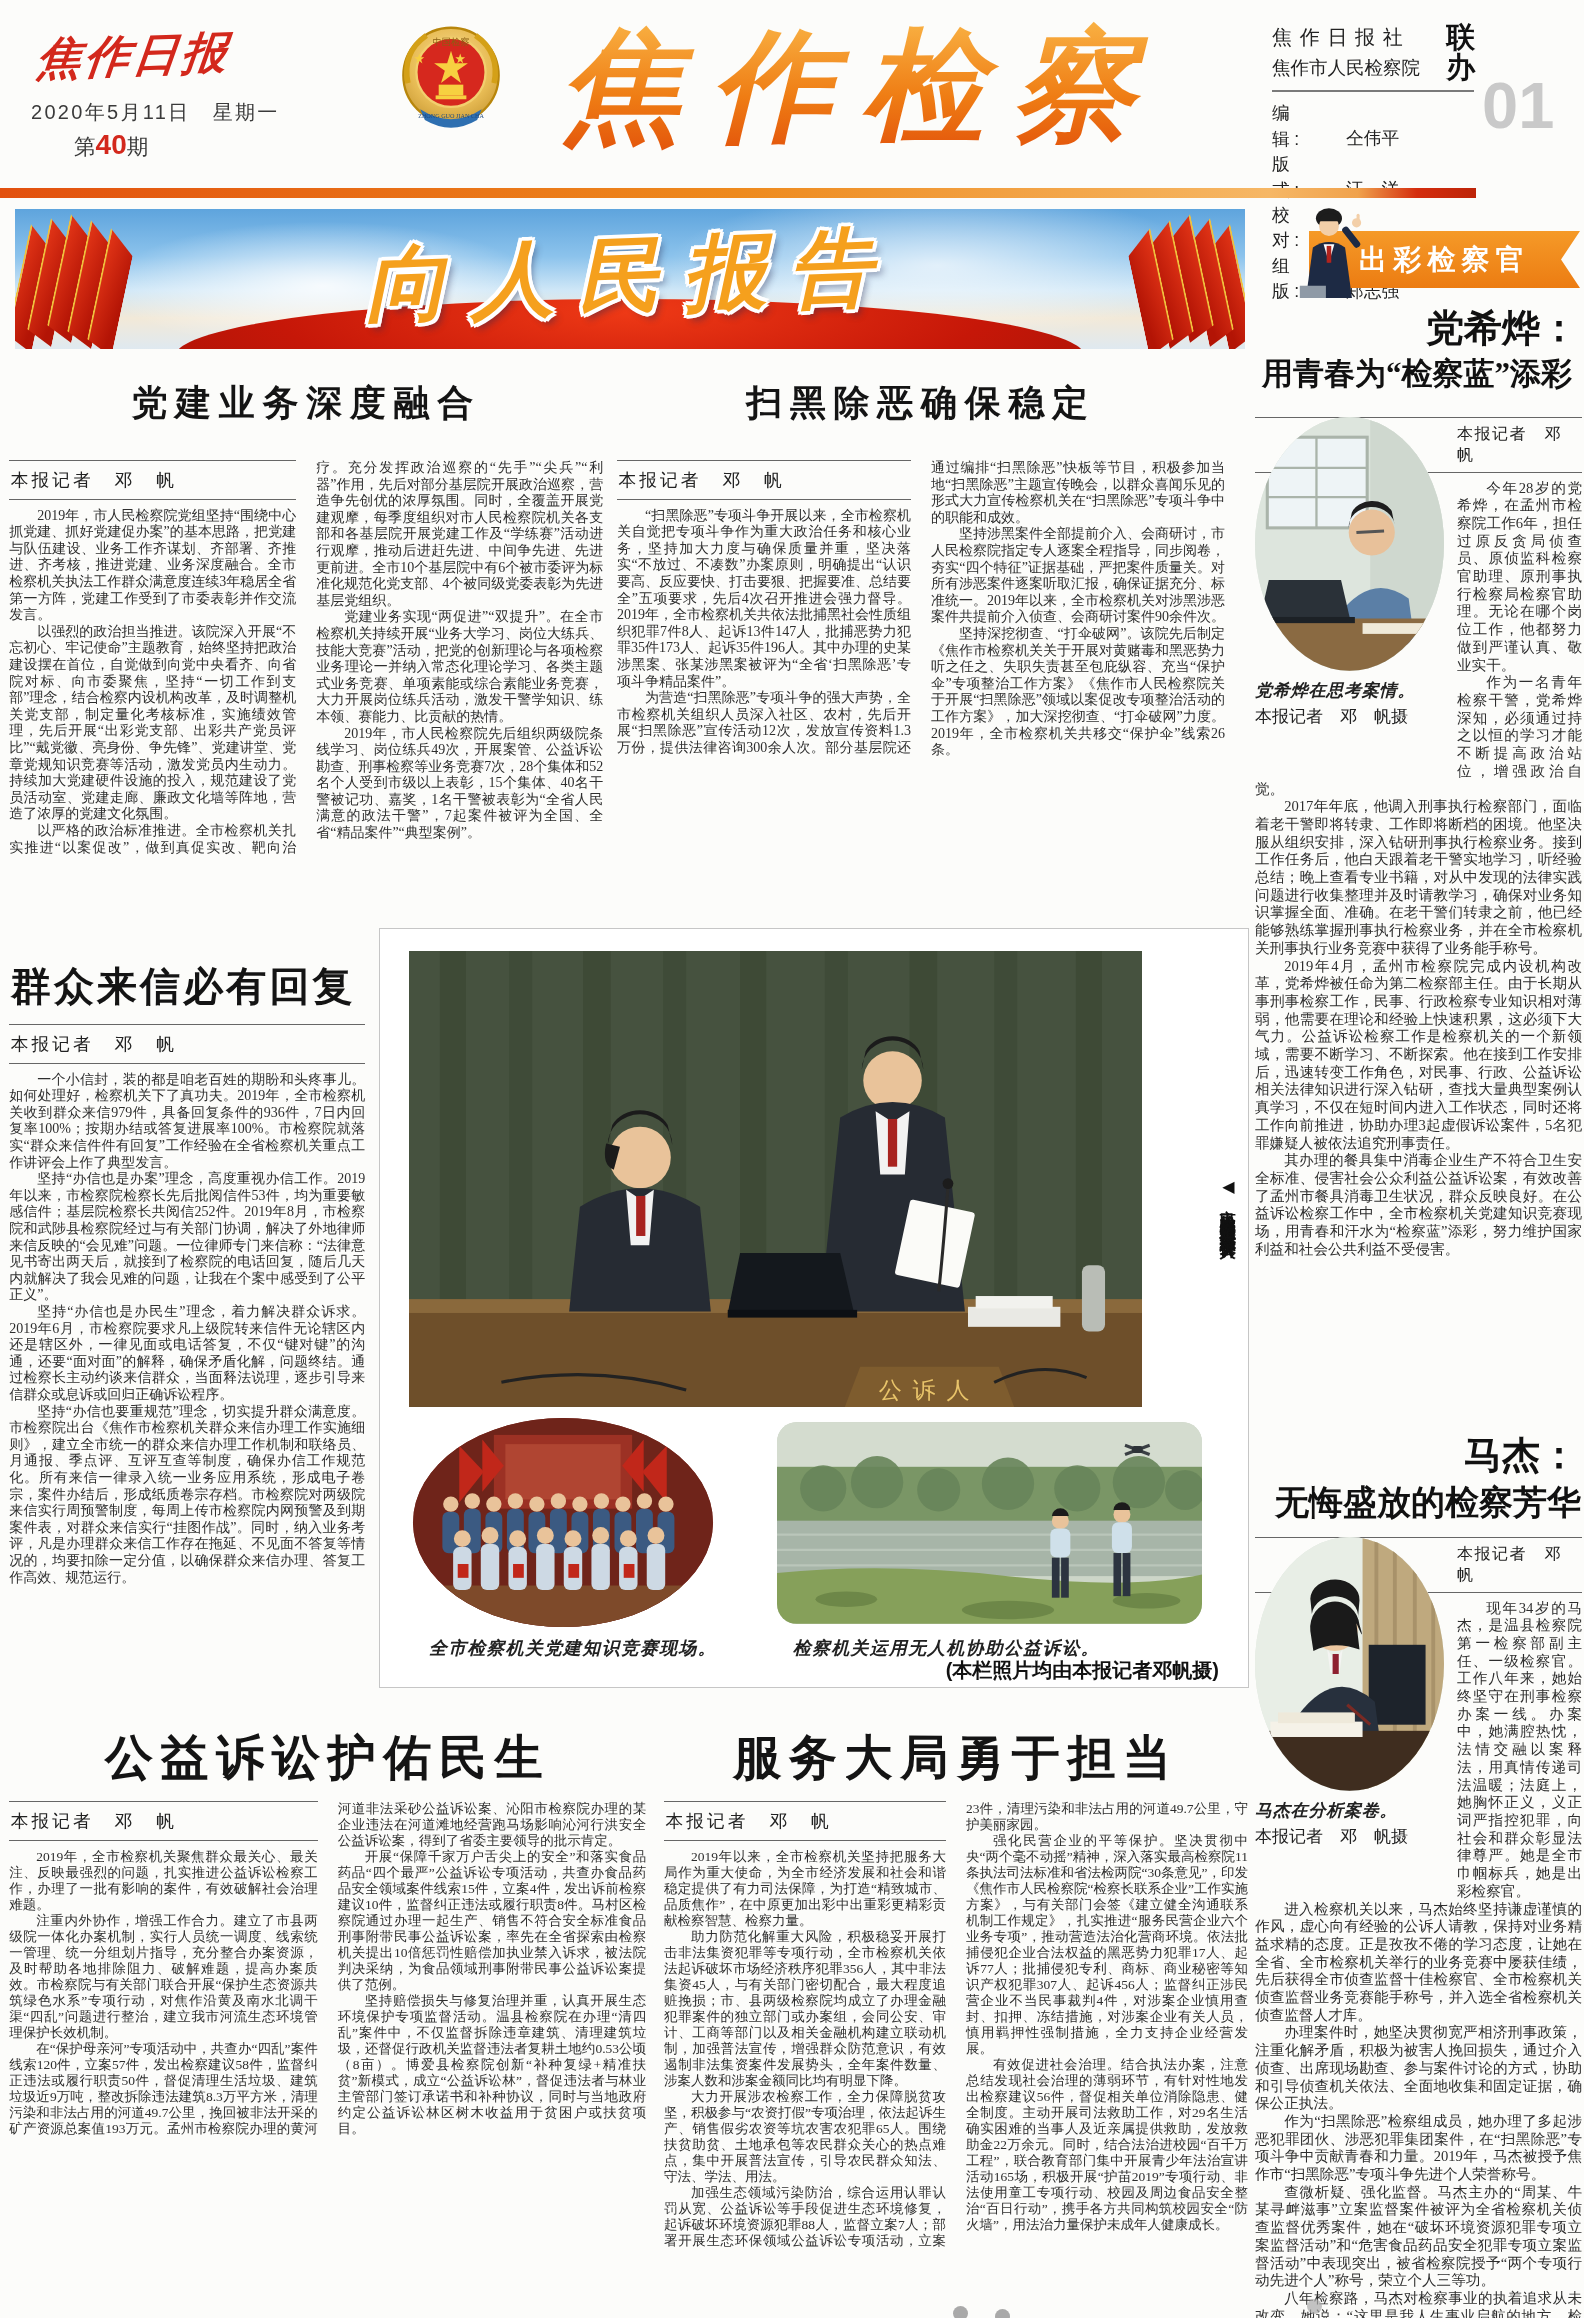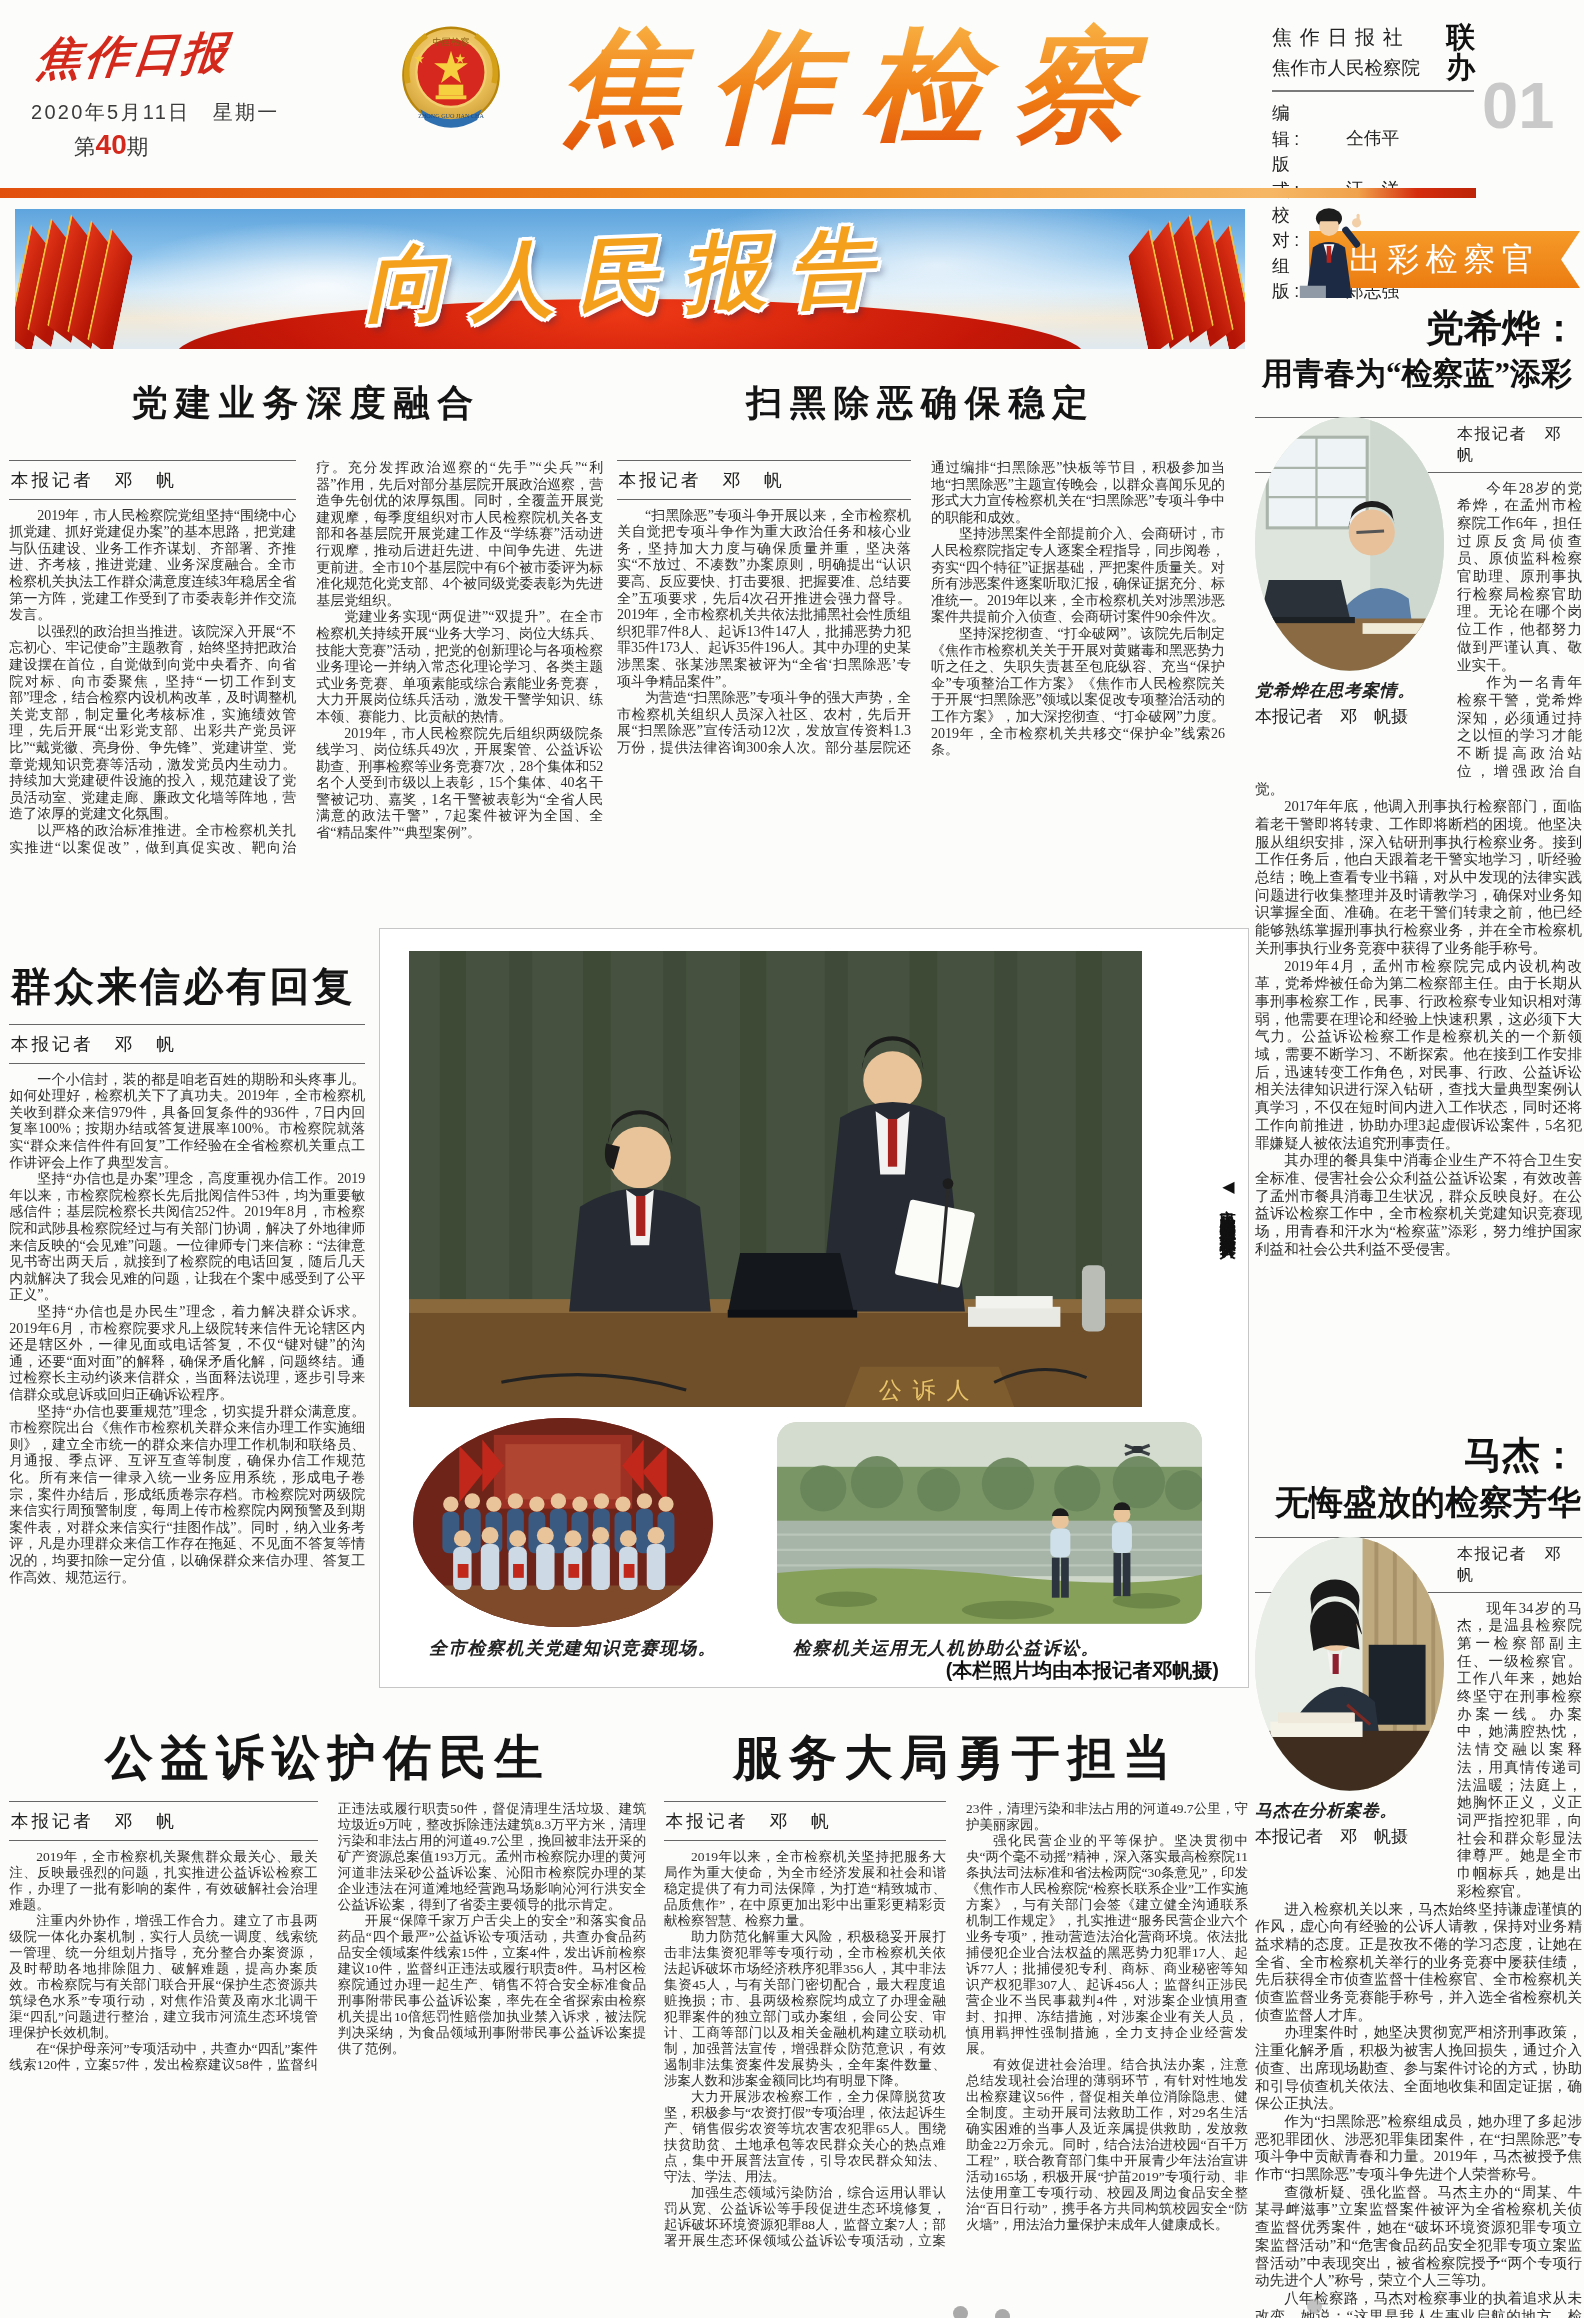--- a/index.html
+++ b/index.html
@@ -75,21 +75,21 @@
   .drone-photo{position:absolute;left:397px;top:493px;width:425px;height:202px;border-radius:20px;
     overflow:hidden;background:#cdd6c8;}
   .pb-cap{position:absolute;font-style:italic;font-weight:bold;font-size:17.7px;color:#222;letter-spacing:1.5px;}
   .pb-credit{position:absolute;right:29px;top:728px;font-size:20px;font-weight:bold;color:#111;
     font-family:"Liberation Sans","DejaVu Sans",sans-serif;}
 
   
   .ribbon{left:1309px;top:231px;width:271px;height:57px;background:linear-gradient(180deg,#f59a28,#ec7c12);
     clip-path:polygon(0 0,100% 0,93% 50%,100% 100%,0 100%);
     display:flex;align-items:center;justify-content:center;}
-  .ribbon span{color:#fff;font-weight:normal;font-size:32px;letter-spacing:6.2px;
+  .ribbon span{color:#fff;font-weight:bold;font-size:28px;letter-spacing:6.2px;
     font-family:"Liberation Sans","DejaVu Sans",sans-serif;}
   .cartoon{left:1292px;top:206px;width:77px;height:92px;}
   .sb-title1{left:1255px;top:303px;width:323px;text-align:right;font-size:38px;font-weight:bold;color:#111;}
   .sb-title2{left:1253px;top:353px;width:328px;text-align:center;font-size:31px;font-weight:bold;
     color:#111;white-space:nowrap;}
   .sb-article{width:327px;}
   .sb-article p{margin:0;text-indent:2em;text-align:justify;font-size:14.6px;line-height:17.7px;color:#2e2e2e;}
   .pfloat{float:left;width:202px;height:348px;}
   .oval-portrait{width:189px;height:254px;border-radius:50%;overflow:hidden;background:#dfe6df;}
   .pcap1{font-style:italic;font-weight:bold;font-size:17px;margin-top:7.7px;letter-spacing:0.8px;}
@@ -375,20 +375,21 @@
     <div class="pb-credit">(本栏照片均由本报记者邓帆摄)</div>
   </div>
 
   <div class="abs hl hl-c" style="left:9.2px;top:1726px;width:637px">公益诉讼护佑民生</div>
   <div class="abs cols2 body-txt fs17 clip" style="left:9.2px;top:1801px;width:637px;height:513px">
     <div class="byline">本报记者　邓　帆</div>
     <p>2019年，全市检察机关聚焦群众最关心、最关注、反映最强烈的问题，扎实推进公益诉讼检察工作，办理了一批有影响的案件，有效破解社会治理难题。</p>
     <p>注重内外协作，增强工作合力。建立了市县两级院一体化办案机制，实行人员统一调度、线索统一管理、统一分组划片指导，充分整合办案资源，及时帮助各地排除阻力、破解难题，提高办案质效。市检察院与有关部门联合开展“保护生态资源共筑绿色水系”专项行动，对焦作沿黄及南水北调干渠“四乱”问题进行整治，建立我市河流生态环境管理保护长效机制。</p>
     <p>在“保护母亲河”专项活动中，共查办“四乱”案件线索120件，立案57件，发出检察建议58件，监督纠正违法或履行职责50件，督促清理生活垃圾、建筑垃圾近9万吨，整改拆除违法建筑8.3万平方米，清理污染和非法占用的河道49.7公里，挽回被非法开采的矿产资源总案值193万元。孟州市检察院办理的黄河河道非法采砂公益诉讼案、沁阳市检察院办理的某企业违法在河道滩地经营跑马场影响沁河行洪安全公益诉讼案，得到了省委主要领导的批示肯定。</p>
     <p>开展“保障千家万户舌尖上的安全”和落实食品药品“四个最严”公益诉讼专项活动，共查办食品药品安全领域案件线索15件，立案4件，发出诉前检察建议10件，监督纠正违法或履行职责8件。马村区检察院通过办理一起生产、销售不符合安全标准食品刑事附带民事公益诉讼案，率先在全省探索由检察机关提出10倍惩罚性赔偿加执业禁入诉求，被法院判决采纳，为食品领域刑事附带民事公益诉讼案提供了范例。</p>
+    <p>坚持赔偿损失与修复治理并重，认真开展生态环境保护专项监督活动。温县检察院在办理“清四乱”案件中，不仅监督拆除违章建筑、清理建筑垃圾，还督促行政机关监督违法者复耕土地约0.53公顷（8亩）。博爱县检察院创新“补种复绿+精准扶贫”新模式，成立“公益诉讼林”，督促违法者与林业主管部门签订承诺书和补种协议，同时与当地政府约定公益诉讼林区树木收益用于贫困户或扶贫项目。</p>
   </div>
 
   <div class="abs hl hl-c" style="left:664px;top:1726px;width:584px">服务大局勇于担当</div>
   <div class="abs cols2 body-txt fs17 clip" style="left:664px;top:1801px;width:584px;height:513px">
     <div class="byline">本报记者　邓　帆</div>
     <p>2019年以来，全市检察机关坚持把服务大局作为重大使命，为全市经济发展和社会和谐稳定提供了有力司法保障，为打造“精致城市、品质焦作”，在中原更加出彩中出重彩更精彩贡献检察智慧、检察力量。</p>
     <p>助力防范化解重大风险，积极稳妥开展打击非法集资犯罪等专项行动，全市检察机关依法起诉破坏市场经济秩序犯罪356人，其中非法集资45人，与有关部门密切配合，最大程度追赃挽损；市、县两级检察院均成立了办理金融犯罪案件的独立部门或办案组，会同公安、审计、工商等部门以及相关金融机构建立联动机制，加强普法宣传，增强群众防范意识，有效遏制非法集资案件发展势头，全年案件数量、涉案人数和涉案金额同比均有明显下降。</p>
     <p>大力开展涉农检察工作，全力保障脱贫攻坚，积极参与“农资打假”专项治理，依法起诉生产、销售假劣农资等坑农害农犯罪65人。围绕扶贫助贫、土地承包等农民群众关心的热点难点，集中开展普法宣传，引导农民群众知法、守法、学法、用法。</p>
     <p>加强生态领域污染防治，综合运用认罪认罚从宽、公益诉讼等手段促进生态环境修复，起诉破坏环境资源犯罪88人，监督立案7人；部署开展生态环保领域公益诉讼专项活动，立案23件，清理污染和非法占用的河道49.7公里，守护美丽家园。</p>
     <p>强化民营企业的平等保护。坚决贯彻中央“两个毫不动摇”精神，深入落实最高检察院11条执法司法标准和省法检两院“30条意见”，印发《焦作市人民检察院“检察长联系企业”工作实施方案》，与有关部门会签《建立健全沟通联系机制工作规定》，扎实推进“服务民营企业六个业务专项”，推动营造法治化营商环境。依法批捕侵犯企业合法权益的黑恶势力犯罪17人、起诉77人；批捕侵犯专利、商标、商业秘密等知识产权犯罪307人、起诉456人；监督纠正涉民营企业不当民事裁判4件，对涉案企业慎用查封、扣押、冻结措施，对涉案企业有关人员，慎用羁押性强制措施，全力支持企业经营发展。</p>

